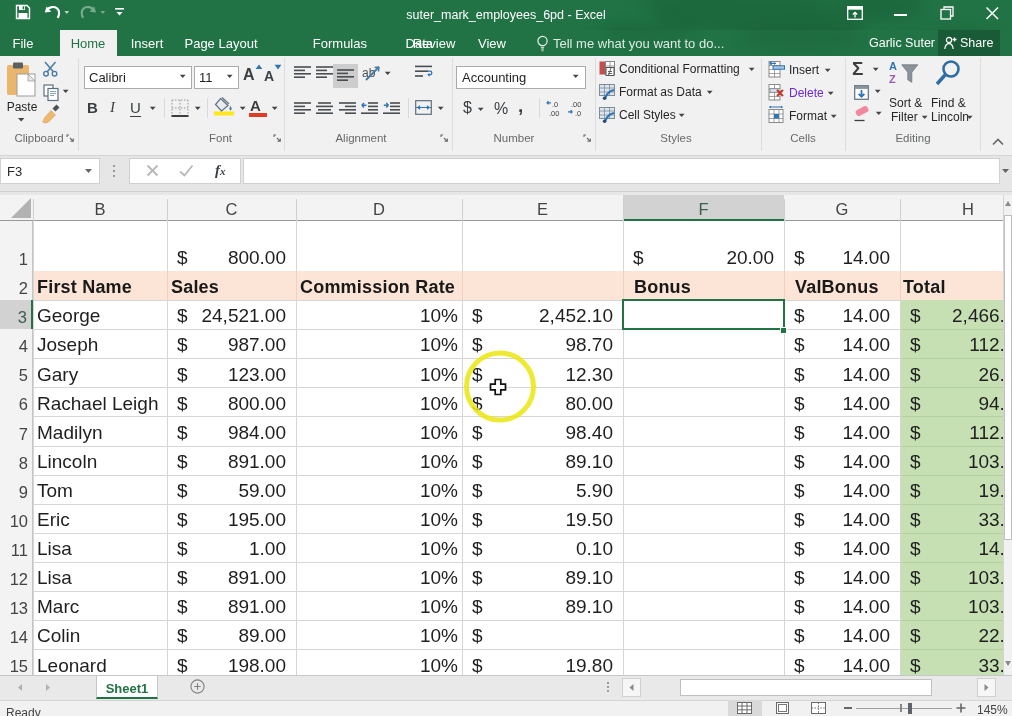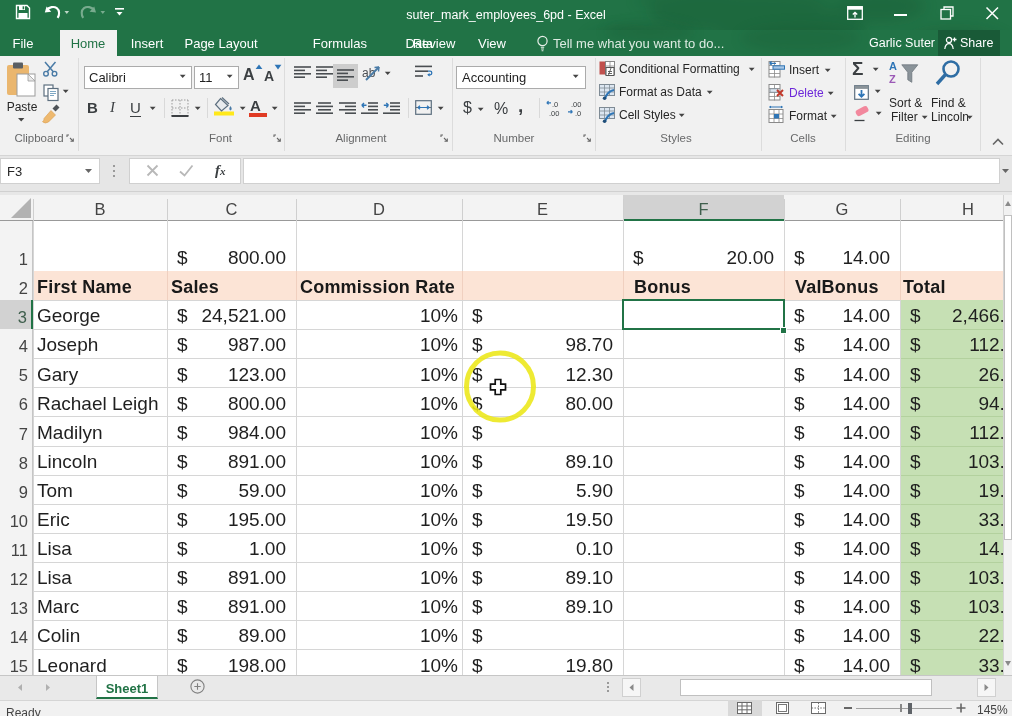--- a/index.html
+++ b/index.html
@@ -507,20 +507,21 @@
 <div style="position:absolute;bottom:377.5px;font-size:19px;color:#191919;white-space:nowrap;line-height:1.12;font-weight:bold;font-size:18px;letter-spacing:0.2px;left:171px;">Sales</div>
 <div style="position:absolute;bottom:377.5px;font-size:19px;color:#191919;white-space:nowrap;line-height:1.12;font-weight:bold;font-size:18px;letter-spacing:0.2px;left:300px;">Commission Rate</div>
 <div style="position:absolute;bottom:377.5px;font-size:19px;color:#191919;white-space:nowrap;line-height:1.12;font-weight:bold;font-size:18px;letter-spacing:0.2px;left:634px;">Bonus</div>
 <div style="position:absolute;bottom:377.5px;font-size:19px;color:#191919;white-space:nowrap;line-height:1.12;font-weight:bold;font-size:18px;letter-spacing:0.2px;left:795px;">ValBonus</div>
 <div style="position:absolute;bottom:377.5px;font-size:19px;color:#191919;white-space:nowrap;line-height:1.12;font-weight:bold;font-size:18px;letter-spacing:0.2px;left:903px;">Total</div>
 <div style="position:absolute;bottom:348.4px;font-size:19px;color:#1f1f1f;white-space:nowrap;line-height:1.12;left:37px;">George</div>
 <div style="position:absolute;bottom:348.4px;font-size:19px;color:#1f1f1f;white-space:nowrap;line-height:1.12;left:177px;">$</div>
 <div style="position:absolute;bottom:348.4px;font-size:19px;color:#1f1f1f;white-space:nowrap;line-height:1.12;left:-34px;width:320px;text-align:right;">24,521.00</div>
 <div style="position:absolute;bottom:348.4px;font-size:19px;color:#1f1f1f;white-space:nowrap;line-height:1.12;left:138px;width:320px;text-align:right;">10%</div>
 <div style="position:absolute;bottom:348.4px;font-size:19px;color:#1f1f1f;white-space:nowrap;line-height:1.12;left:472px;">$</div>
+<div style="position:absolute;bottom:348.4px;font-size:19px;color:#1f1f1f;white-space:nowrap;line-height:1.12;left:293px;width:320px;text-align:right;">2,452.10</div>
 <div style="position:absolute;bottom:348.4px;font-size:19px;color:#1f1f1f;white-space:nowrap;line-height:1.12;left:794px;">$</div>
 <div style="position:absolute;bottom:348.4px;font-size:19px;color:#1f1f1f;white-space:nowrap;line-height:1.12;left:570px;width:320px;text-align:right;">14.00</div>
 <div style="position:absolute;bottom:348.4px;font-size:19px;color:#1f1f1f;white-space:nowrap;line-height:1.12;left:910px;">$</div>
 <div style="position:absolute;bottom:348.4px;font-size:19px;color:#1f1f1f;white-space:nowrap;line-height:1.12;left:706px;width:320px;text-align:right;">2,466.10</div>
 <div style="position:absolute;bottom:319.3px;font-size:19px;color:#1f1f1f;white-space:nowrap;line-height:1.12;left:37px;">Joseph</div>
 <div style="position:absolute;bottom:319.3px;font-size:19px;color:#1f1f1f;white-space:nowrap;line-height:1.12;left:177px;">$</div>
 <div style="position:absolute;bottom:319.3px;font-size:19px;color:#1f1f1f;white-space:nowrap;line-height:1.12;left:-34px;width:320px;text-align:right;">987.00</div>
 <div style="position:absolute;bottom:319.3px;font-size:19px;color:#1f1f1f;white-space:nowrap;line-height:1.12;left:138px;width:320px;text-align:right;">10%</div>
 <div style="position:absolute;bottom:319.3px;font-size:19px;color:#1f1f1f;white-space:nowrap;line-height:1.12;left:472px;">$</div>
 <div style="position:absolute;bottom:319.3px;font-size:19px;color:#1f1f1f;white-space:nowrap;line-height:1.12;left:293px;width:320px;text-align:right;">98.70</div>
@@ -546,20 +547,21 @@
 <div style="position:absolute;bottom:261.1px;font-size:19px;color:#1f1f1f;white-space:nowrap;line-height:1.12;left:293px;width:320px;text-align:right;">80.00</div>
 <div style="position:absolute;bottom:261.1px;font-size:19px;color:#1f1f1f;white-space:nowrap;line-height:1.12;left:794px;">$</div>
 <div style="position:absolute;bottom:261.1px;font-size:19px;color:#1f1f1f;white-space:nowrap;line-height:1.12;left:570px;width:320px;text-align:right;">14.00</div>
 <div style="position:absolute;bottom:261.1px;font-size:19px;color:#1f1f1f;white-space:nowrap;line-height:1.12;left:910px;">$</div>
 <div style="position:absolute;bottom:261.1px;font-size:19px;color:#1f1f1f;white-space:nowrap;line-height:1.12;left:706px;width:320px;text-align:right;">94.00</div>
 <div style="position:absolute;bottom:232.0px;font-size:19px;color:#1f1f1f;white-space:nowrap;line-height:1.12;left:37px;">Madilyn</div>
 <div style="position:absolute;bottom:232.0px;font-size:19px;color:#1f1f1f;white-space:nowrap;line-height:1.12;left:177px;">$</div>
 <div style="position:absolute;bottom:232.0px;font-size:19px;color:#1f1f1f;white-space:nowrap;line-height:1.12;left:-34px;width:320px;text-align:right;">984.00</div>
 <div style="position:absolute;bottom:232.0px;font-size:19px;color:#1f1f1f;white-space:nowrap;line-height:1.12;left:138px;width:320px;text-align:right;">10%</div>
 <div style="position:absolute;bottom:232.0px;font-size:19px;color:#1f1f1f;white-space:nowrap;line-height:1.12;left:472px;">$</div>
+<div style="position:absolute;bottom:232.0px;font-size:19px;color:#1f1f1f;white-space:nowrap;line-height:1.12;left:293px;width:320px;text-align:right;">98.40</div>
 <div style="position:absolute;bottom:232.0px;font-size:19px;color:#1f1f1f;white-space:nowrap;line-height:1.12;left:794px;">$</div>
 <div style="position:absolute;bottom:232.0px;font-size:19px;color:#1f1f1f;white-space:nowrap;line-height:1.12;left:570px;width:320px;text-align:right;">14.00</div>
 <div style="position:absolute;bottom:232.0px;font-size:19px;color:#1f1f1f;white-space:nowrap;line-height:1.12;left:910px;">$</div>
 <div style="position:absolute;bottom:232.0px;font-size:19px;color:#1f1f1f;white-space:nowrap;line-height:1.12;left:706px;width:320px;text-align:right;">112.40</div>
 <div style="position:absolute;bottom:202.89999999999998px;font-size:19px;color:#1f1f1f;white-space:nowrap;line-height:1.12;left:37px;">Lincoln</div>
 <div style="position:absolute;bottom:202.89999999999998px;font-size:19px;color:#1f1f1f;white-space:nowrap;line-height:1.12;left:177px;">$</div>
 <div style="position:absolute;bottom:202.89999999999998px;font-size:19px;color:#1f1f1f;white-space:nowrap;line-height:1.12;left:-34px;width:320px;text-align:right;">891.00</div>
 <div style="position:absolute;bottom:202.89999999999998px;font-size:19px;color:#1f1f1f;white-space:nowrap;line-height:1.12;left:138px;width:320px;text-align:right;">10%</div>
 <div style="position:absolute;bottom:202.89999999999998px;font-size:19px;color:#1f1f1f;white-space:nowrap;line-height:1.12;left:472px;">$</div>
 <div style="position:absolute;bottom:202.89999999999998px;font-size:19px;color:#1f1f1f;white-space:nowrap;line-height:1.12;left:293px;width:320px;text-align:right;">89.10</div>

